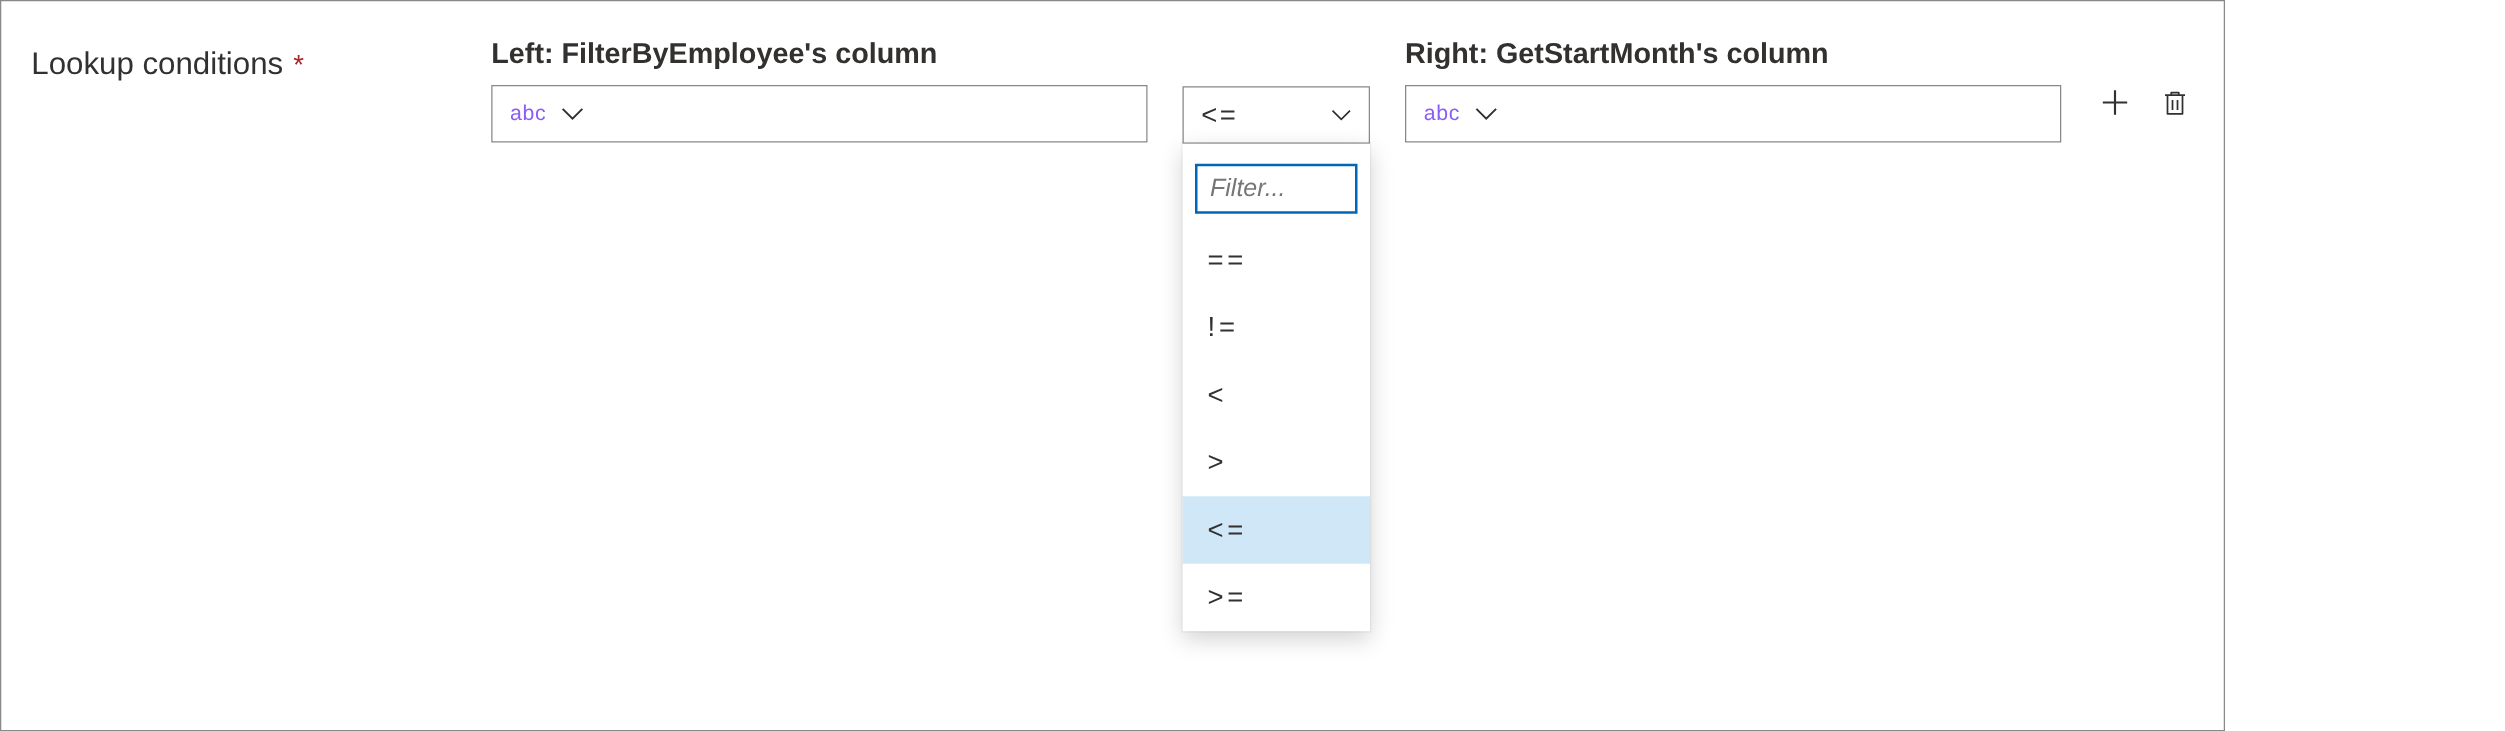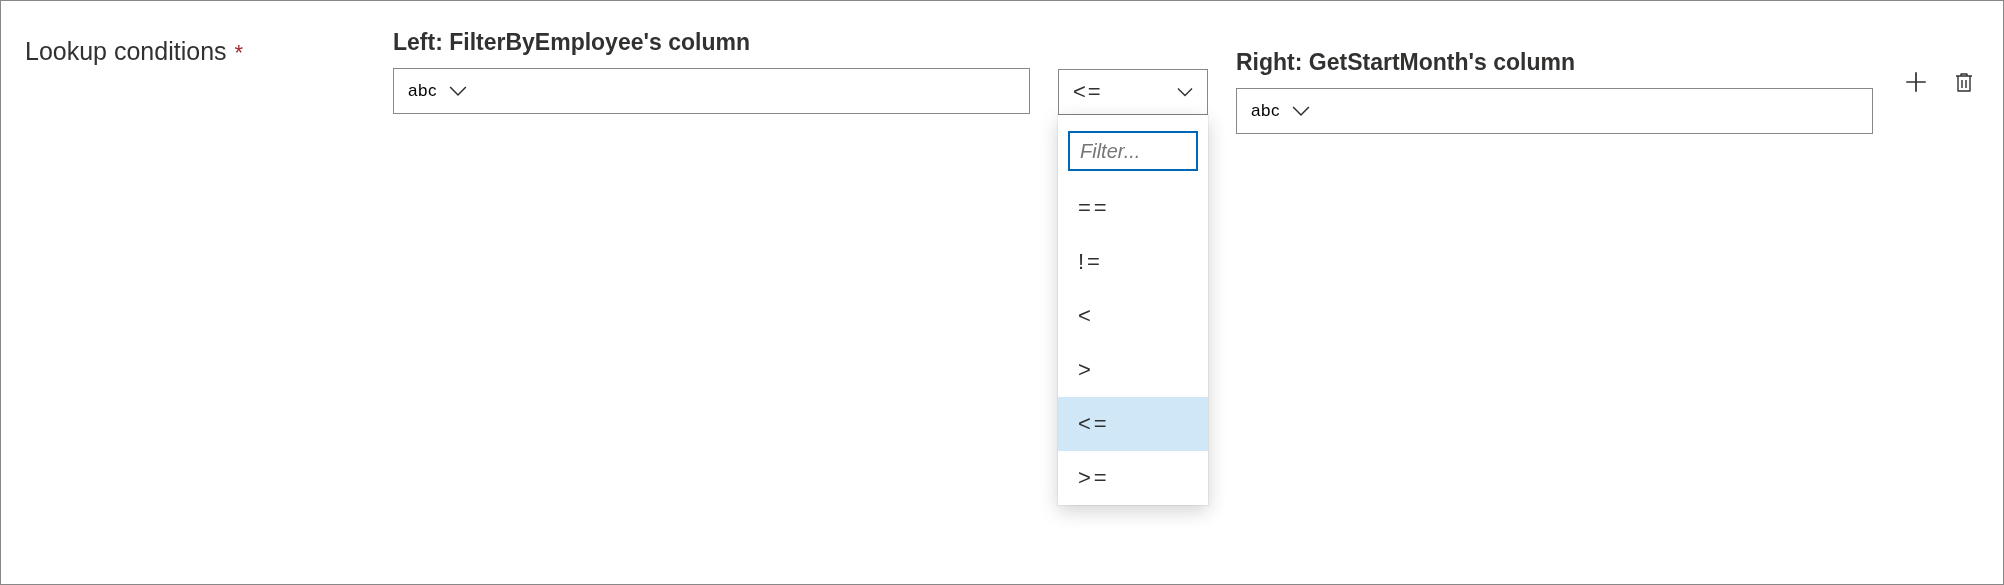--- a/index.html
+++ b/index.html
@@ -6,21 +6,21 @@
   html, body {
     margin: 0;
     padding: 0;
     font-family: "Segoe UI", -apple-system, BlinkMacSystemFont, sans-serif;
     font-size: 18px;
     color: #323130;
     background: #fff;
   }
   .frame {
     border: 1px solid #888;
-    width: 2004px;
+    width: 1780px;
     height: 585px;
     padding: 28px 24px;
     position: relative;
   }
   .row {
     display: flex;
     align-items: flex-start;
     gap: 28px;
   }
   .label-col {
@@ -48,21 +48,21 @@
   }
   .col-left, .col-right {
     display: flex;
     flex-direction: column;
     gap: 8px;
     flex: 1 1 0;
     min-width: 0;
   }
   .col-left { max-width: 680px; }
   .col-op   { width: 150px; display:flex; flex-direction:column; gap:8px; }
-  .col-right{ max-width: 680px; margin-top: 20px; }
+  .col-right{ max-width: 680px; }
   .col-header {
     font-weight: 600;
     font-size: 23px;
     padding-bottom: 4px;
   }
   .col-op .col-header { height: 32px; } 
   .select {
     border: 1px solid #8a8886;
     height: 46px;
     display: flex;
@@ -70,21 +70,21 @@
     padding: 0 14px;
     gap: 12px;
     background: #fff;
     cursor: pointer;
     font-size: 22px;
     color: #323130;
     position: relative;
   }
   .select .type-chip {
     font-size: 17px;
-    color: #000000;
+    color: #8b5cf6;
     letter-spacing: 0.5px;
   }
   .select .value {
     flex: 1;
     white-space: nowrap;
     overflow: hidden;
     text-overflow: ellipsis;
     color: #323130;
   }
   .select .chev {

